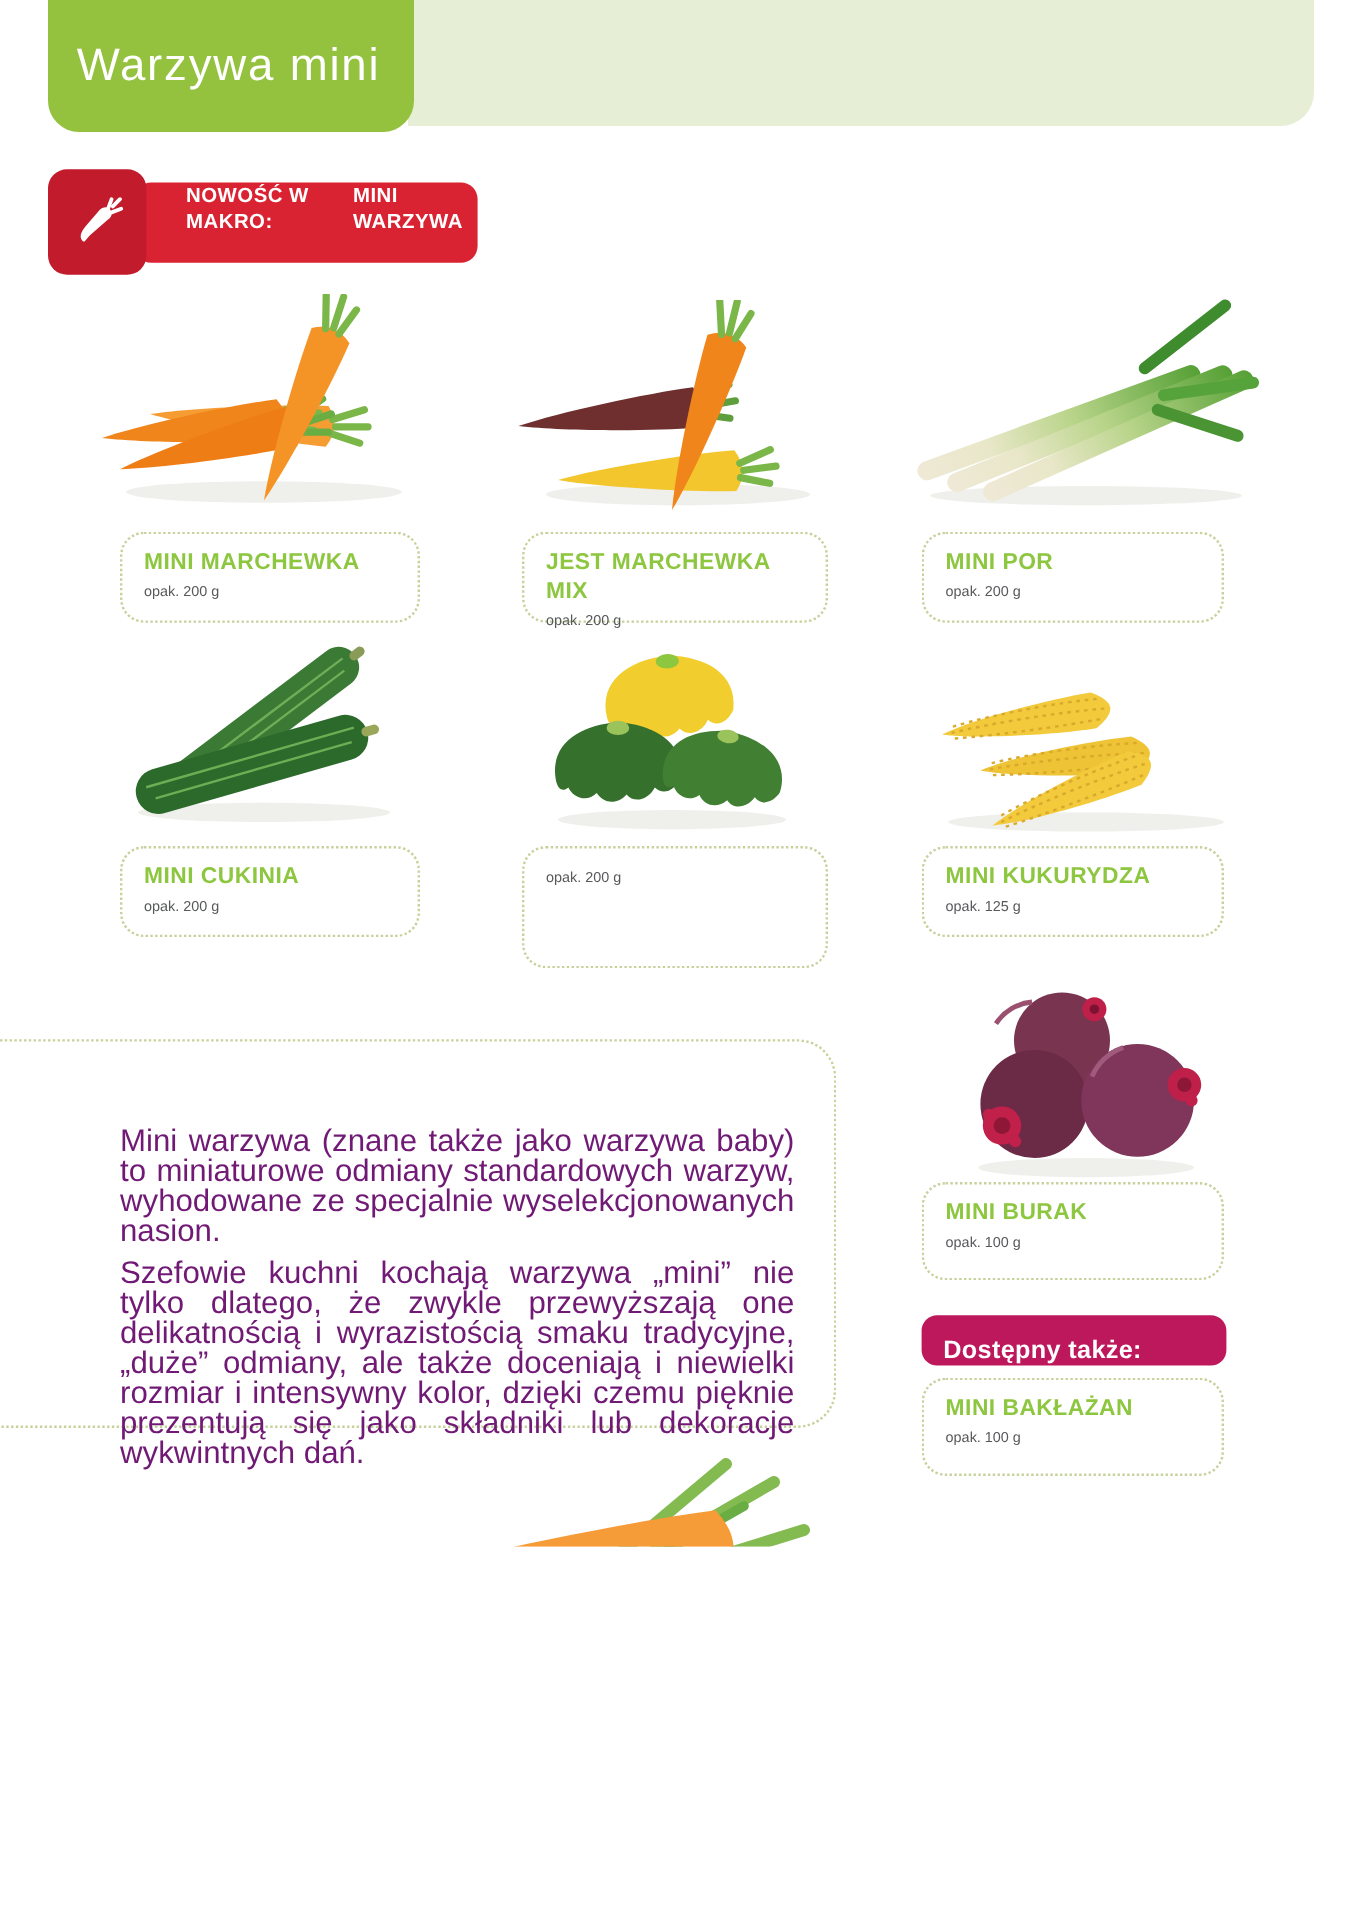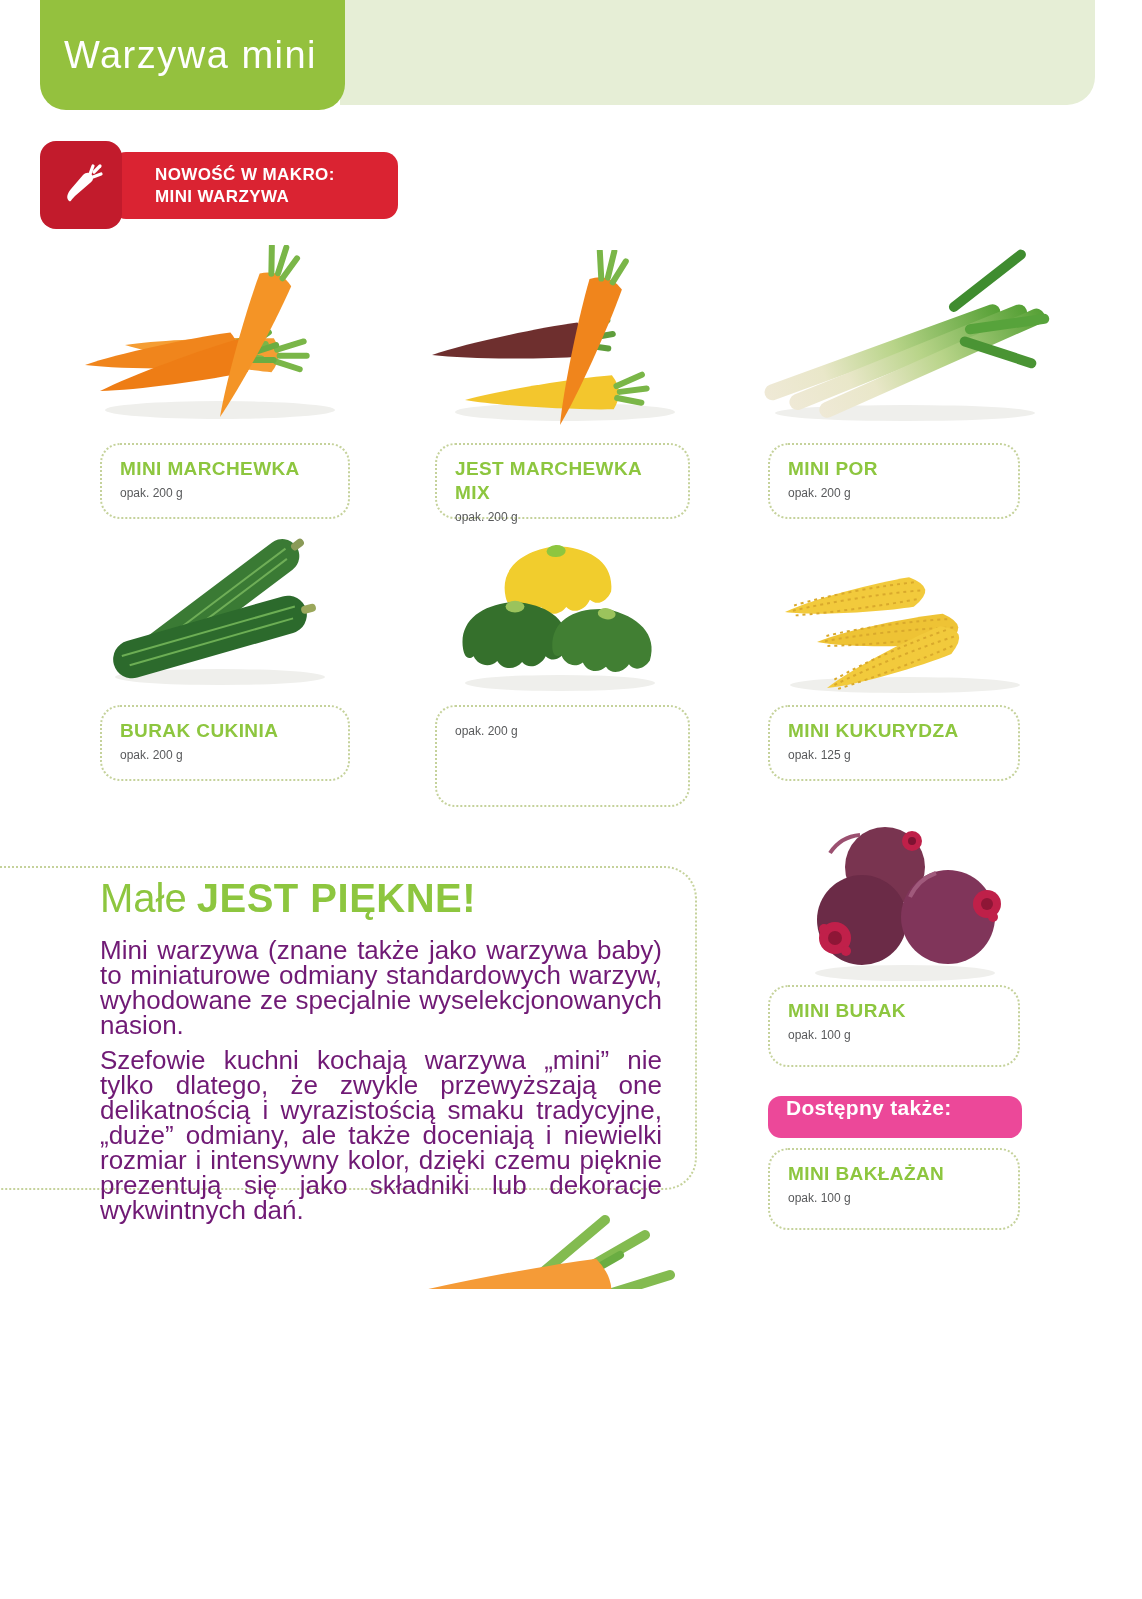--- a/index.html
+++ b/index.html
@@ -8,21 +8,21 @@
 
   
   .header-band{position:absolute;left:340px;top:0;width:755px;height:105px;background:#e6eed6;
                border-radius:0 0 28px 0;z-index:1}
   .header-box{position:absolute;left:40px;top:0;width:305px;height:110px;background:#94c13e;
               border-radius:0 0 26px 26px;z-index:2;display:flex;align-items:center}
   .header-title{color:#fff;font-size:38px;font-weight:400;letter-spacing:1.5px;padding-left:24px}
 
   
   .badge-rect{position:absolute;left:112px;top:152px;width:286px;height:67px;background:#da2332;
-              border-radius:14px;z-index:2;display:flex;flex-direction:column;justify-content:center;
+              border-radius:14px;z-index:2;display:flex;flex-direction:row;justify-content:center;
               padding-left:43px;box-sizing:border-box}
   .badge-line{color:#fff;font-weight:bold;font-size:17px;line-height:22px;letter-spacing:.4px}
   .badge-square{position:absolute;left:40px;top:141px;width:82px;height:88px;background:#c21b2c;
                 border-radius:16px;z-index:3;display:flex;align-items:center;justify-content:center}
 
   
   .pbox{position:absolute;border:2px dotted #c5d29b;border-radius:20px;padding:12px 18px;
         box-sizing:border-box;background:transparent}
   .pname{color:#8dc63f;font-weight:bold;font-size:19px;letter-spacing:.4px;line-height:24px}
   .ppack{color:#58595b;font-size:12px;margin-top:5px}
@@ -30,23 +30,23 @@
   
   .article-box{position:absolute;left:-40px;top:866px;width:733px;height:320px;
                border:2px dotted #c5d29b;border-radius:32px}
   .article-h{position:absolute;left:100px;top:876px;font-size:40px;color:#8dc63f;z-index:2}
   .article-h .light{font-weight:400}
   .article-h .bold{font-weight:bold;margin-left:10px;letter-spacing:.5px}
   .article-text{position:absolute;left:100px;top:938px;width:562px;z-index:2}
   .article-text p{margin:0 0 10px 0;font-size:26px;line-height:25px;color:#701a75;text-align:justify}
 
   
-  .green-banner{position:absolute;left:768px;top:1096px;width:254px;height:42px;background:#ec4899;
+  .green-banner{position:absolute;left:768px;top:1096px;width:254px;height:42px;background:#be185d;
                 border-radius:13px;color:#fff;font-weight:bold;font-size:21px;display:flex;
-                align-items:flex-start;padding-left:18px;box-sizing:border-box;letter-spacing:.3px}
+                align-items:flex-end;padding-left:18px;box-sizing:border-box;letter-spacing:.3px}
   .gray-banner{position:absolute;left:768px;top:1350px;width:254px;height:42px;background:#8d949d;
                border-radius:13px;color:#fff;font-weight:bold;font-size:21px;display:flex;
                align-items:center;padding-left:16px;box-sizing:border-box;letter-spacing:.3px}
 
   
   .icons-box{position:absolute;left:768px;top:1398px;width:266px;height:112px;
              border:2px dotted #c5d29b;border-radius:26px;box-sizing:border-box;
              padding:16px 0 0 24px}
   .icon-row{display:flex;gap:7px;margin-bottom:6px}
   .icon-circle{width:34px;height:34px;border-radius:50%;display:flex;align-items:center;
@@ -221,35 +221,32 @@
       </g>
     <g transform="translate(62,112) rotate(-6)" fill="#eec335">
         <use href="#cob"></use>
       </g>
     <g transform="translate(72,158) rotate(-22)" fill="#f2ca3c">
         <use href="#cob"></use>
       </g>
   </svg>
 
   <div class="pbox" style="left:100px;top:705px;width:250px;height:76px">
-    <div class="pname">BURAK CUKINIA</div>
+    <div class="pname">MINI CUKINIA</div>
     <div class="ppack">opak. 200 g</div>
   </div>
   <div class="pbox" style="left:435px;top:705px;width:255px;height:102px">
     <div class="ppack">opak. 200 g</div>
   </div>
   <div class="pbox" style="left:768px;top:705px;width:252px;height:76px">
     <div class="pname">MINI KUKURYDZA</div>
     <div class="ppack">opak. 125 g</div>
   </div>
 
   <div class="article-box"></div>
-  <div class="article-h">
-    <span class="light">Małe</span><span class="bold">JEST PIĘKNE!</span>
-  </div>
   <div class="article-text">
     <p>Mini warzywa (znane także jako warzywa baby) to miniaturowe odmiany standardowych warzyw, wyhodowane ze specjalnie wyselekcjonowanych nasion.</p>
     <p>Szefowie kuchni kochają warzywa „mini” nie tylko dlatego, że zwykle przewyższają one delikatnością i wyrazistością smaku tradycyjne, „duże” odmiany, ale także doceniają i niewielki rozmiar i intensywny kolor, dzięki czemu pięknie prezentują się jako składniki lub dekoracje wykwintnych dań.</p>
   </div>
 
   <svg class="photo" style="left:790px;top:805px" width="230" height="185" viewBox="0 0 230 185">
     <ellipse cx="115" cy="168" rx="90" ry="8" fill="#efefec"></ellipse>
     <circle cx="95" cy="62" r="40" fill="#793450"></circle>
     <circle cx="122" cy="36" r="10" fill="#bf2049"></circle>
       <circle cx="122" cy="36" r="4" fill="#7e1232"></circle>

